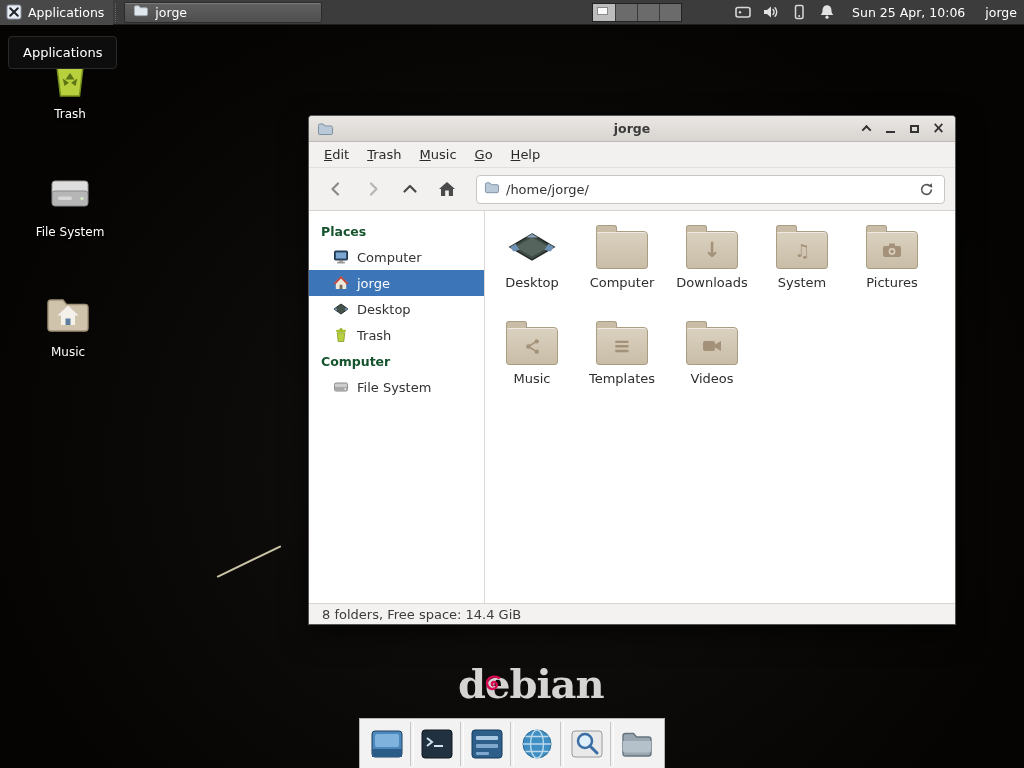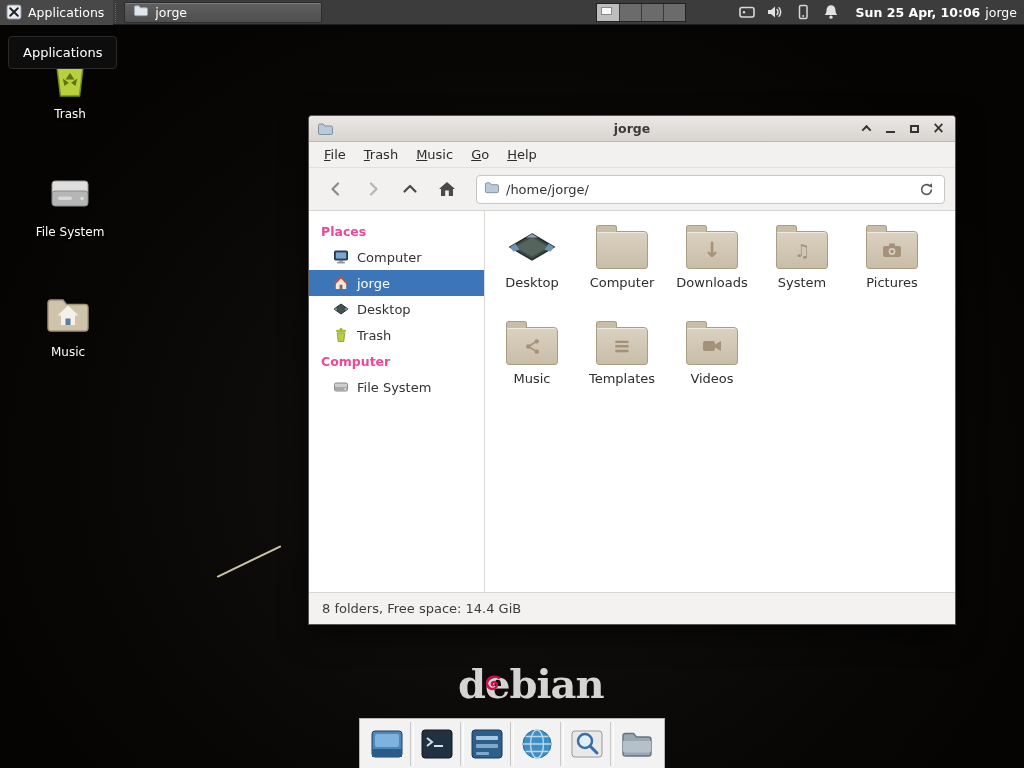--- a/index.html
+++ b/index.html
@@ -18,21 +18,21 @@
               background:linear-gradient(#616161,#4e4e4e); border:1px solid #2c2c2c; border-radius:2px;
               box-shadow:inset 0 1px 0 #7a7a7a; }
   .spacer { flex:1; }
   .pager { display:flex; height:19px; border:1px solid #222; margin-right:52px; }
   .pager .cell { width:22px; height:17px; background:#6b6b6b; border-left:1px solid #3a3a3a; position:relative; }
   .pager .cell:first-child { border-left:none; }
   .pager .cell.active { background:#bdbdbd; }
   .pager .cell.active .mini { position:absolute; left:4px; top:3px; width:11px; height:8px; background:#fafafa; border:1px solid #8a8a8a; }
   .tray { display:flex; align-items:center; gap:10px; margin-right:4px; }
   .tray .ticon { width:18px; height:18px; display:flex; align-items:center; justify-content:center; }
-  .clock { margin:0 5px 0 12px; white-space:nowrap;font-weight:bold; }
+  .clock { margin:0 20px 0 12px; white-space:nowrap; }
   .panel-user { margin-right:7px; }
 
   
   .tooltip { position:absolute; left:8px; top:36px; background:#0d0d0d; border:1px solid #2a2a2a; border-radius:4px;
              color:#fff; font-size:13px; padding:8px 14px; z-index:60; }
 
   
   .dicon { position:absolute; width:96px; text-align:center; }
   .dicon .dimg { width:48px; height:48px; margin:0 auto 7px; }
   .dicon .dlabel { color:#fff; font-size:12px; text-shadow:0 1px 2px #000, 0 0 3px #000; }
@@ -61,39 +61,39 @@
 
   .toolbar { height:43px; background:#f3f1ef; display:flex; align-items:center; padding:0 10px; border-bottom:1px solid #d6d3d0; gap:3px; }
   .nav-btn { width:34px; height:30px; display:flex; align-items:center; justify-content:center; border-radius:3px; }
   .pathbar { flex:1; height:29px; margin-left:9px; background:#fff; border:1px solid #c9c6c2; border-radius:4px;
              display:flex; align-items:center; padding:0 7px; gap:7px; }
   .pathtext { font-size:13px; color:#333; flex:1; }
   .refresh-btn { display:flex; align-items:center; justify-content:center; width:22px; height:22px; }
 
   .wbody { flex:1; display:flex; background:#fff; min-height:0; }
   .sidebar { width:176px; border-right:1px solid #dcdad7; padding-top:7px; overflow:hidden; }
-  .sb-header { font-size:12.5px; font-weight:bold; color:#ec4899; padding:6px 12px 5px; }
+  .sb-header { font-size:12.5px; font-weight:bold; color:#14532d; padding:6px 12px 5px; }
   .sb-item { height:26px; display:flex; align-items:center; gap:8px; padding-left:24px; font-size:13px; color:#333; }
   .sb-item.selected { background:#3d76b8; color:#fff; }
   .sb-item svg { flex:none; }
 
   .files { flex:1; padding:12px 0 0 2px; display:flex; flex-wrap:wrap; align-content:flex-start; }
   .fitem { width:90px; height:94px; margin-bottom:2px; text-align:center; }
   .ficon { width:52px; height:48px; margin:0 auto; position:relative; }
   .flabel { font-size:13px; color:#2e2e2e; margin-top:4px; }
   .fglyph { position:absolute; left:0; top:8px; width:52px; height:38px;
             background:linear-gradient(#dbd1c0,#c9bda7); border:1px solid #ab9d84; border-radius:2px 4px 3px 3px;
             box-shadow:inset 0 1px 0 rgba(255,255,255,.55); }
   .fglyph::before { content:""; position:absolute; top:-7px; left:-1px; width:19px; height:6px;
             background:#c9bda7; border:1px solid #ab9d84; border-bottom:none; border-radius:3px 3px 0 0; }
   .emblem { position:absolute; inset:0; display:flex; align-items:center; justify-content:center;
             color:#a3917a; font-weight:bold; font-size:18px; }
   .emblem.big { font-size:21px; }
 
-  .statusbar { height:32px; background:#f4f2f0; border-top:1px solid #d8d5d2; display:flex; align-items:center;
+  .statusbar { height:21px; background:#f4f2f0; border-top:1px solid #d8d5d2; display:flex; align-items:center;
                padding-left:13px; font-size:13px; color:#3c3c3c; }
 
   
   .debian { position:absolute; left:458px; top:660px; color:#d6d4d2; font-family:"DejaVu Serif","Liberation Serif",serif;
             font-weight:bold; font-size:40px; letter-spacing:-1px; }
   .swirl { position:absolute; left:26px; top:-5px; }
 
   
   .artifact { position:absolute; left:217px; top:576px; width:71px; height:2px; background:#ddd8b6; opacity:.9;
               transform:rotate(-25.8deg); transform-origin:0 50%; border-radius:1px; }
@@ -223,21 +223,21 @@
             <span class="min-bar"></span>
           </span>
         <span class="tb-btn">
             <span class="max-box"></span>
           </span>
         <span class="tb-btn close-x">×</span>
       </span>
     </div>
 
     <div class="menubar">
-      <span class="mi">File</span>
+      <span class="mi">Edit</span>
       <span class="mi">Trash</span>
       <span class="mi">Music</span>
       <span class="mi">Go</span>
       <span class="mi">Help</span>
     </div>
 
     <div class="toolbar">
       <span class="nav-btn">
         <svg width="16" height="16" viewBox="0 0 16 16">
             <polyline points="10,2.5 4.5,8 10,13.5" fill="none" stroke="#8a8a8a" stroke-width="2.2" stroke-linecap="round" stroke-linejoin="round"></polyline>

